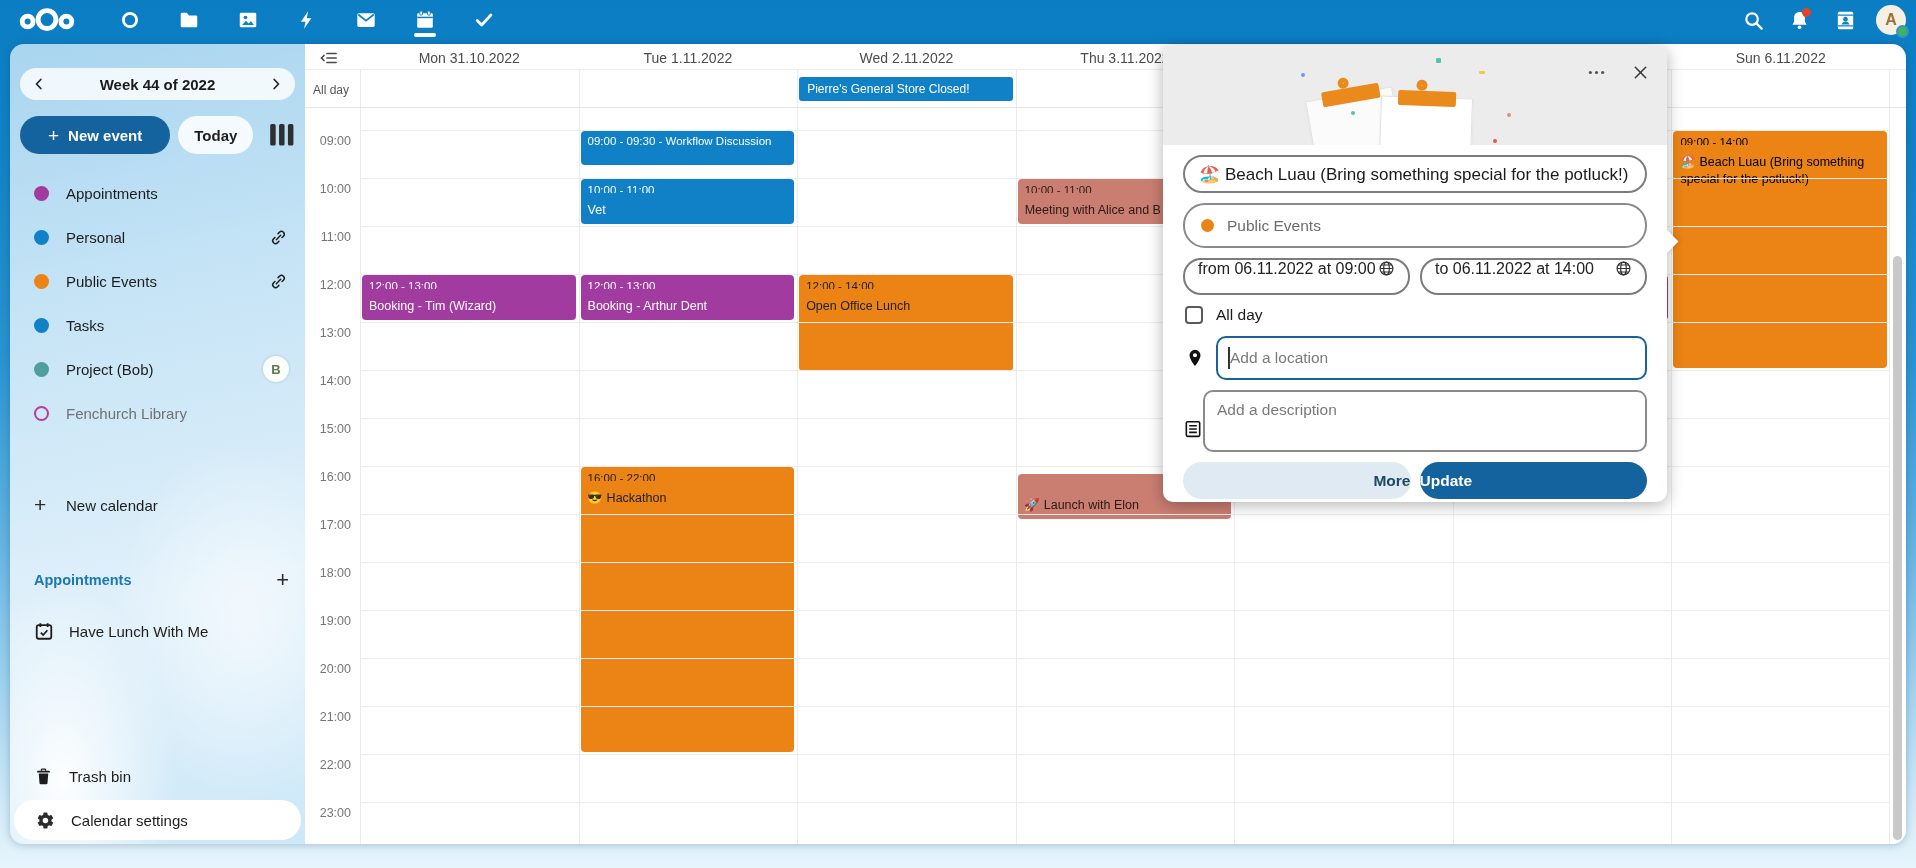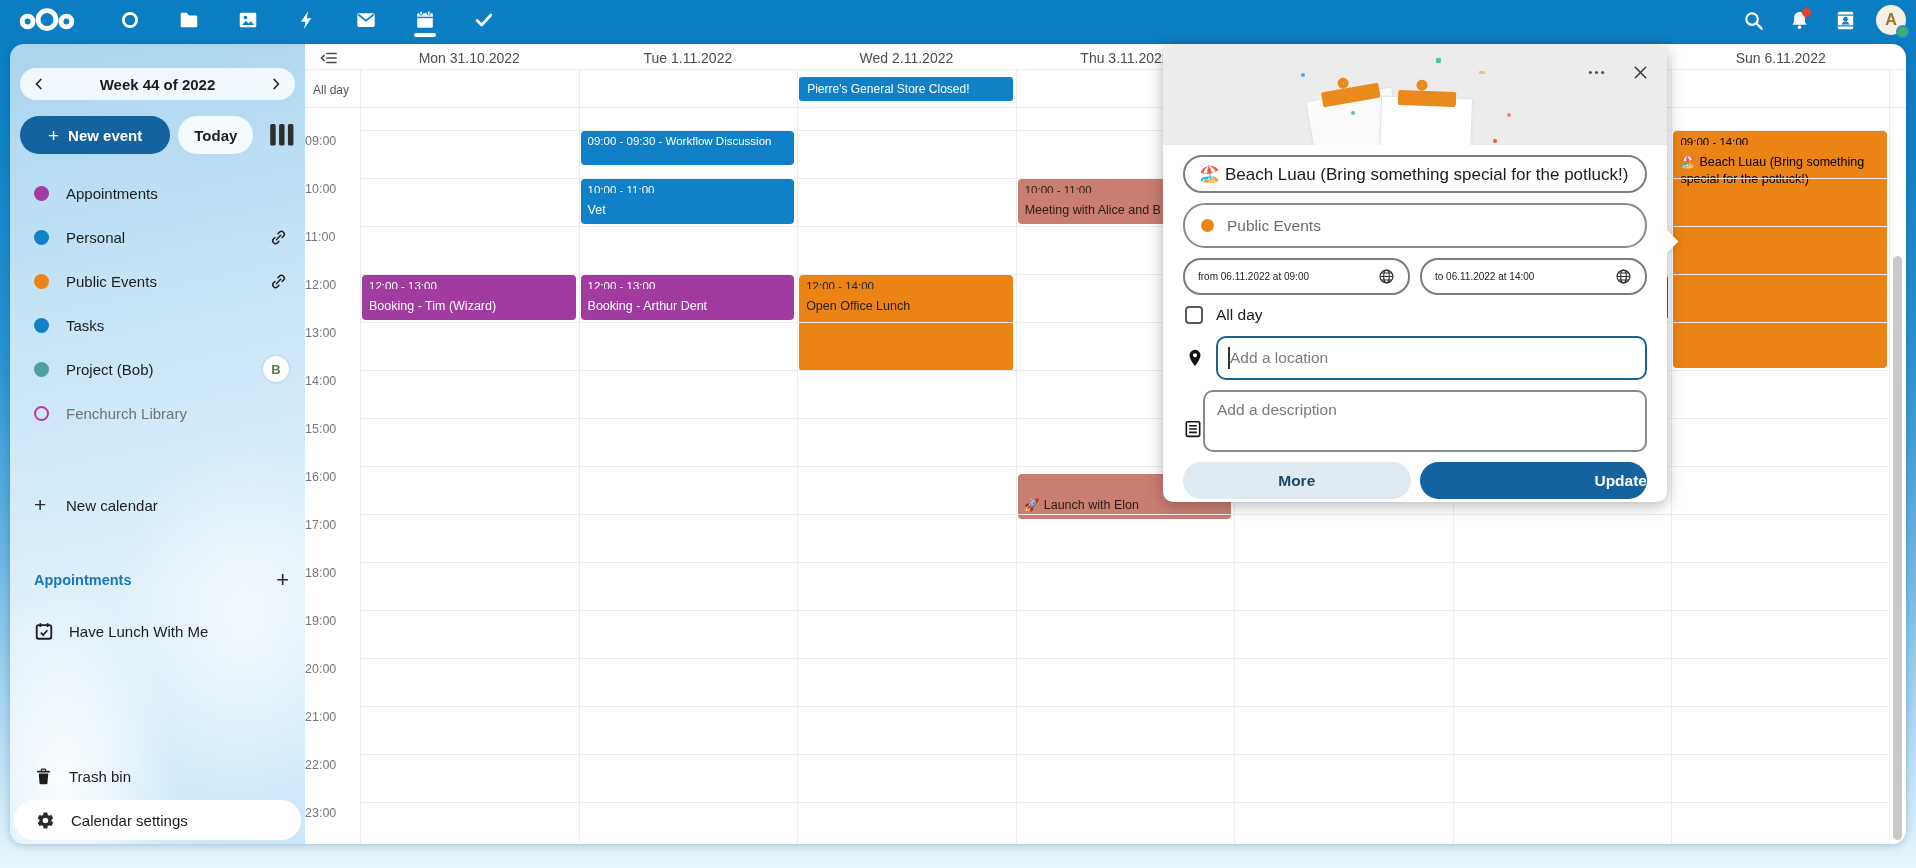--- a/index.html
+++ b/index.html
@@ -77,21 +77,21 @@
   .grid-head { position:absolute; left:0; right:0; top:0; height:26px; border-bottom:1px solid #ededed; }
   .toggle-icon { position:absolute; left:14px; top:4px; width:20px; height:20px; cursor:pointer; }
   .day-h { position:absolute; top:0; height:26px; width:14.2857%; line-height:28px; text-align:center; font-size:14px; color:#4c4c4c;
     white-space:nowrap; overflow:hidden; }
   .allday-row { position:absolute; left:0; right:0; top:26px; height:38px; border-bottom:1px solid #e6e6e6; }
   .allday-label { position:absolute; left:8px; top:0; height:38px; line-height:40px; font-size:12px; color:#555; }
   .aev { position:absolute; top:7px; height:24px; line-height:24px; border-radius:3px; font-size:12px; padding:0 8px;
     white-space:nowrap; overflow:hidden; cursor:pointer; }
   .timegrid { position:absolute; left:0; right:0; top:64px; bottom:0; overflow:hidden; }
   .hline { position:absolute; left:55px; right:16px; height:1px; background:#ececec; }
-  .hlabel { position:absolute; left:0; width:46px; text-align:left; font-size:12.5px; color:#767676; }
+  .hlabel { position:absolute; left:0; width:46px; text-align:right; font-size:12.5px; color:#767676; }
   .event { position:absolute; border-radius:4px; overflow:hidden; cursor:pointer; }
   .ev-time { font-size:11.5px; padding:5px 7px 0; white-space:nowrap; overflow:hidden; height:14px; }
   .ev-title { font-size:12.5px; line-height:17px; padding:9px 7px 0; }
   .event.compact .ev-time { padding-top:4px; }
   .scroll-thumb { position:absolute; right:4px; top:212px; width:9px; height:584px; border-radius:5px; background:#c9c9c9; cursor:pointer; }
 
   
   .popup { position:absolute; left:1163px; top:45px; width:504px; height:457px; background:#fff; border-radius:10px; z-index:50;
     box-shadow:0 3px 16px rgba(0,0,0,.3); }
   .popup-arrow { position:absolute; right:-8px; top:188px; width:17px; height:17px; background:#fff; transform:rotate(45deg);
@@ -107,45 +107,45 @@
   .pa-btn { width:26px; height:26px; display:flex; align-items:center; justify-content:center; cursor:pointer; }
   .pa-btn svg { width:19px; height:19px; }
   .f-title { margin:10px 20px 0; height:38px; border:2px solid #7c7c7c; border-radius:19px; display:flex; align-items:center;
     padding:0 14px; font-size:17px; color:#1b1b1b; }
   .f-title .t-text { flex:1; white-space:nowrap; overflow:hidden; text-overflow:ellipsis; }
   .f-select { margin:10px 20px 0; height:45px; border:2px solid #8a8a8a; border-radius:22px; display:flex; align-items:center;
     padding:0 16px; cursor:pointer; }
   .f-select .sel-dot { width:13px; height:13px; border-radius:50%; margin-right:13px; }
   .f-select .sel-label { font-size:15.5px; color:#6d6d6d; }
   .dt-row { margin:10px 20px 0; display:flex; gap:10px; }
-  .dt-field { flex:1; height:37px; border:2px solid #7c7c7c; border-radius:18px; display:flex; align-items:center;
-    padding:0 13px; font-size:10px; color:#222; cursor:pointer; }
+  .dt-field { flex:1; height:37px; border:2px solid #7c7c7c; border-radius:18px; display:flex; align-items:flex-start;
+    padding:0 13px; font-size:16px; color:#222; cursor:pointer; }
   .dt-field .dt-text { flex:1; white-space:nowrap; overflow:hidden; }
   .dt-field svg { width:17px; height:17px; flex:none; }
   .allday-opt { margin:9px 22px 0; display:flex; align-items:center; height:22px; }
   .checkbox { width:18px; height:18px; border:2px solid #5a5a5a; border-radius:4px; background:#fff; cursor:pointer; }
   .allday-opt label { margin-left:13px; font-size:15.5px; color:#1b1b1b; }
   .loc-row { margin:10px 20px 0; display:flex; align-items:center; }
   .loc-row .row-icon { width:24px; display:flex; justify-content:center; flex:none; margin-right:9px; }
   .row-icon svg { width:20px; height:20px; }
   .loc-wrap { flex:1; position:relative; }
   .loc-input { width:100%; height:44px; border:2px solid #17639c; border-radius:10px; padding:0 12px; font-size:15.5px;
     font-family:"Liberation Sans",sans-serif; color:#be185d; outline:none; }
   .loc-input::placeholder { color:#7a7a7a; }
   .caret { position:absolute; left:12px; top:11px; width:1.5px; height:22px; background:#333; }
   .desc-row { margin:10px 20px 0; display:flex; align-items:center; }
   .desc-row .row-icon { margin-top:20px; }
   .desc-input { flex:1; height:62px; border:2px solid #8a8a8a; border-radius:10px; padding:9px 12px; font-size:15.5px;
     font-family:"Liberation Sans",sans-serif; color:#333; resize:none; outline:none; }
   .desc-input::placeholder { color:#7a7a7a; }
   .btn-row-p { margin:10px 20px 0; display:flex; gap:9px; }
   .more-btn { flex:1; height:37px; border-radius:19px; background:#dfeaf2; color:#1a4a66; font-size:15.5px; font-weight:bold;
-    display:flex; align-items:center; justify-content:center; cursor:pointer; }
+    display:flex; align-items:center; justify-content:flex-end; cursor:pointer; }
   .update-btn { flex:1; height:37px; border-radius:19px; background:#15639e; color:#fff; font-size:15.5px; font-weight:bold;
-    display:flex; align-items:center; justify-content:flex-end; cursor:pointer; }
+    display:flex; align-items:center; justify-content:flex-start; cursor:pointer; }
 </style>
 </head>
 <body>
 
 <div class="topbar">
   <div class="nc-logo">
     <svg viewBox="0 0 64 28">
         <g fill="none" stroke="#fff" stroke-width="5">
       <circle cx="12" cy="16" r="5.6"></circle>
           <circle cx="32" cy="14" r="9.2"></circle>
@@ -388,20 +388,24 @@
           <div class="event compact" style="top: 23px; height: 34px; left: calc(14.2857% + 2px); width: calc(14.2857% - 5px); background: rgb(17, 129, 199); color: rgb(255, 255, 255);">
             <div class="ev-time">09:00 - 09:30 - Workflow Discussion</div>
           </div>
           <div class="event" style="top: 71px; height: 45px; left: calc(14.2857% + 2px); width: calc(14.2857% - 5px); background: rgb(17, 129, 199); color: rgb(255, 255, 255);">
             <div class="ev-time">10:00 - 11:00</div>
             <div class="ev-title">Vet</div>
           </div>
           <div class="event" style="top: 167px; height: 45px; left: calc(14.2857% + 2px); width: calc(14.2857% - 5px); background: rgb(161, 59, 160); color: rgb(255, 255, 255);">
             <div class="ev-time">12:00 - 13:00</div>
             <div class="ev-title">Booking - Arthur Dent</div>
+          </div>
+          <div class="event" style="top: 359px; height: 285px; left: calc(14.2857% + 2px); width: calc(14.2857% - 5px); background: rgb(235, 131, 21); color: rgb(34, 34, 34);">
+            <div class="ev-time">16:00 - 22:00</div>
+            <div class="ev-title">😎 Hackathon</div>
           </div>
           <div class="event" style="top: 167px; height: 96px; left: calc(28.5714% + 2px); width: calc(14.2857% - 5px); background: rgb(235, 131, 21); color: rgb(34, 34, 34);">
             <div class="ev-time">12:00 - 14:00</div>
             <div class="ev-title">Open Office Lunch</div>
           </div>
           <div class="event" style="top: 71px; height: 45px; left: calc(42.8571% + 2px); width: calc(14.2857% - 5px); background: rgb(202, 126, 114); color: rgb(44, 26, 21);">
             <div class="ev-time">10:00 - 11:00</div>
             <div class="ev-title">Meeting with Alice and B</div>
           </div>
           <div class="event" style="top: 366.2px; height: 45px; left: calc(42.8571% + 2px); width: calc(14.2857% - 5px); background: rgb(202, 126, 114); color: rgb(44, 26, 21);">

